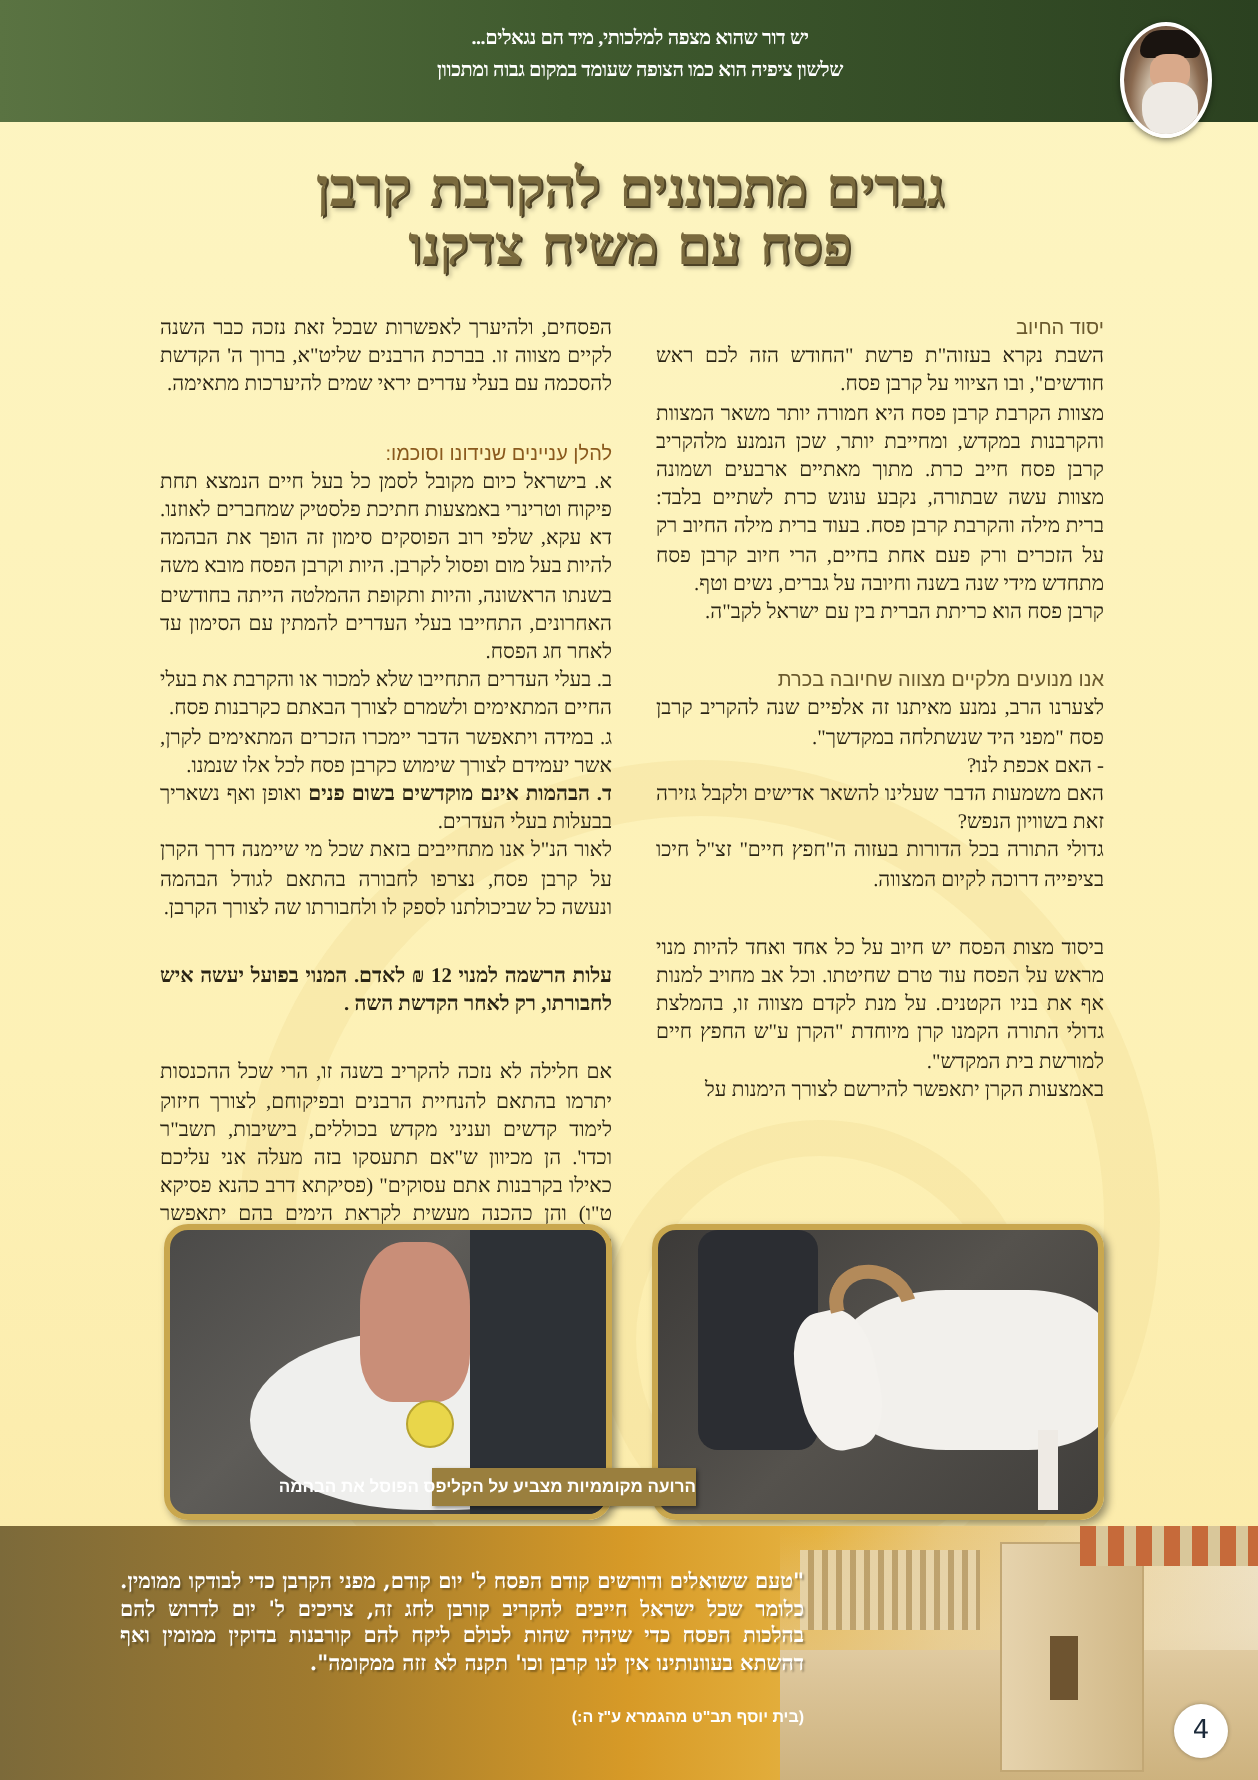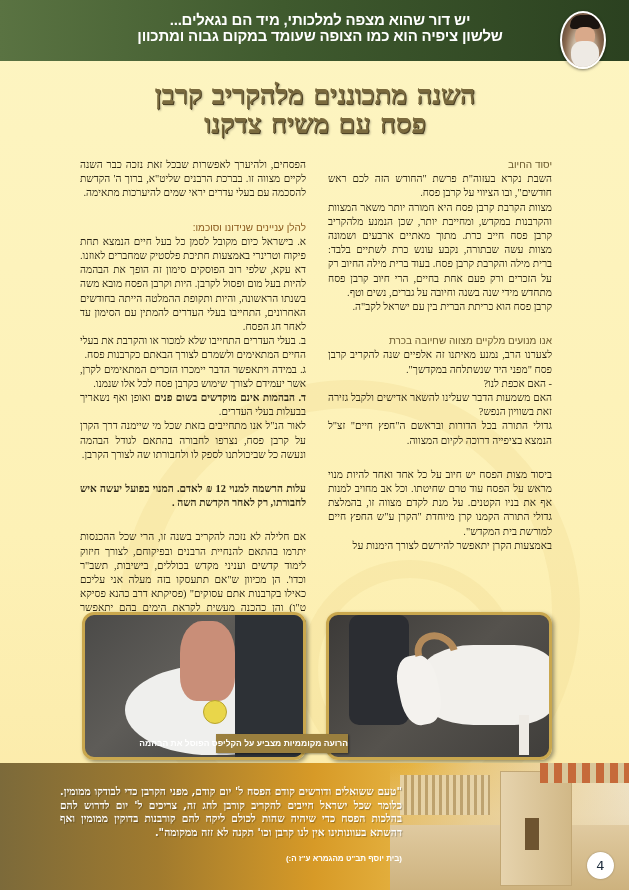--- a/index.html
+++ b/index.html
@@ -24,21 +24,21 @@
   }
 
   
   .header {
     position: absolute; left: 0; top: 0; width: 629px; height: 61px;
     background: linear-gradient(90deg, #5a7342 0%, #3f5a2e 45%, #2b4120 100%);
   }
   .header-quote {
     position: absolute; left: 100px; top: 12px; width: 440px;
     direction: rtl; text-align: center;
-    color: #fff; font-family: Liberation Sans, sans-serif; font-size: 15px;
+    color: #fff; font-family: Liberation Serif, serif; font-size: 10px;
     line-height: 16px; font-weight: bold; letter-spacing: -0.2px;
   }
   .portrait {
     position: absolute; left: 560px; top: 11px; width: 46px; height: 58px;
     border-radius: 50%; border: 2px solid #fff;
     background: radial-gradient(ellipse at 50% 70%, #e8e1d6 0%, #c8b6a0 35%, #8a6a50 60%, #3b2a20 100%);
     box-shadow: 0 1px 3px rgba(0,0,0,0.5);
     overflow: hidden;
   }
   .portrait .hat { position: absolute; left: 8px; top: 2px; width: 30px; height: 14px; background: #1a1410; border-radius: 12px 12px 4px 4px; }
@@ -144,35 +144,35 @@
       <div>שלשון ציפיה הוא כמו הצופה שעומד במקום גבוה ומתכוון</div>
     </div>
   </div>
   <div class="portrait" title="portrait of rabbi">
     <div class="hat"></div>
     <div class="face"></div>
     <div class="beard"></div>
   </div>
 
   <h1 class="title">
-    <div>השנה מתכוננים מלהקריב קרבן</div>
+    <div>גברים מתכוננים להקרבת קרבן</div>
     <div>פסח עם משיח צדקנו</div>
   </h1>
 
   <div class="col col-right">
     <p class="sub">יסוד החיוב</p>
     <p>השבת נקרא בעזוה"ת פרשת "החודש הזה לכם ראש חודשים", ובו הציווי על קרבן פסח.</p>
     <p>מצוות הקרבת קרבן פסח היא חמורה יותר משאר המצוות והקרבנות במקדש, ומחייבת יותר, שכן הנמנע מלהקריב קרבן פסח חייב כרת. מתוך מאתיים ארבעים ושמונה מצוות עשה שבתורה, נקבע עונש כרת לשתיים בלבד: ברית מילה והקרבת קרבן פסח. בעוד ברית מילה החיוב רק על הזכרים ורק פעם אחת בחיים, הרי חיוב קרבן פסח מתחדש מידי שנה בשנה וחיובה על גברים, נשים וטף.</p>
     <p>קרבן פסח הוא כריתת הברית בין עם ישראל לקב"ה.</p>
     <div class="gap-big"></div>
     <p class="sub">אנו מנועים מלקיים מצווה שחיובה בכרת</p>
     <p>לצערנו הרב, נמנע מאיתנו זה אלפיים שנה להקריב קרבן פסח "מפני היד שנשתלחה במקדשך".</p>
     <p>- האם אכפת לנו?</p>
     <p>האם משמעות הדבר שעלינו להשאר אדישים ולקבל גזירה זאת בשוויון הנפש?</p>
-    <p>גדולי התורה בכל הדורות ובראשם ה"חפץ חיים" זצ"ל הנמצא בציפייה דרוכה לקיום המצווה.</p>
+    <p>גדולי התורה בכל הדורות בעזוה ה"חפץ חיים" זצ"ל חיכו בציפייה דרוכה לקיום המצווה.</p>
     <div class="gap-big"></div>
     <p>ביסוד מצות הפסח יש חיוב על כל אחד ואחד להיות מנוי מראש על הפסח עוד טרם שחיטתו. וכל אב מחויב למנות אף את בניו הקטנים.  על מנת לקדם מצווה זו, בהמלצת גדולי התורה הקמנו קרן מיוחדת "הקרן ע"ש החפץ חיים למורשת בית המקדש".</p>
     <p>באמצעות הקרן יתאפשר להירשם לצורך הימנות על</p>
   </div>
 
   <div class="col col-left">
     <p>הפסחים, ולהיערך לאפשרות שבכל זאת נזכה כבר השנה לקיים מצווה זו. בברכת הרבנים שליט"א, ברוך ה' הקדשת להסכמה עם בעלי עדרים יראי שמים  להיערכות מתאימה.</p>
     <div class="gap-big"></div>
     <p class="sub-red">להלן עניינים שנידונו וסוכמו:</p>
     <p>א. בישראל כיום מקובל לסמן כל בעל חיים הנמצא תחת פיקוח וטרינרי באמצעות חתיכת פלסטיק שמחברים לאוזנו. דא עקא, שלפי רוב הפוסקים סימון זה הופך את הבהמה להיות בעל מום ופסול לקרבן. היות וקרבן הפסח מובא משה בשנתו הראשונה, והיות ותקופת ההמלטה הייתה בחודשים האחרונים, התחייבו בעלי העדרים להמתין עם הסימון עד לאחר חג הפסח.</p>

